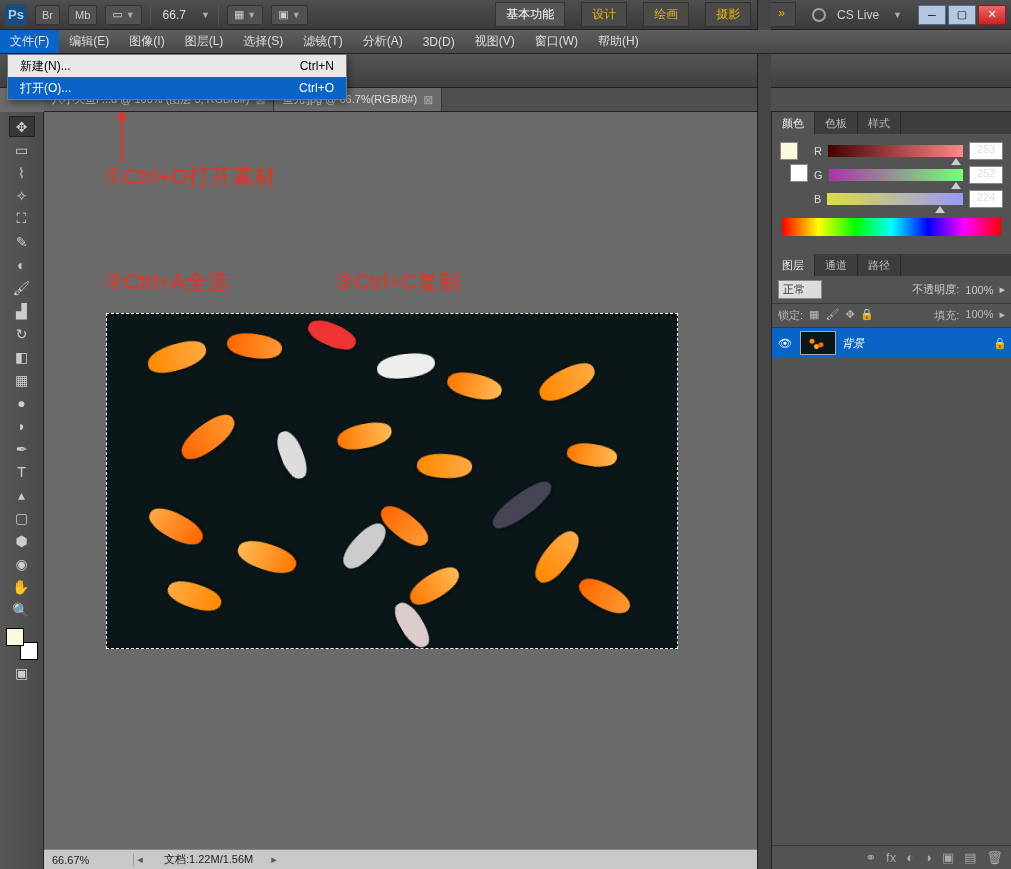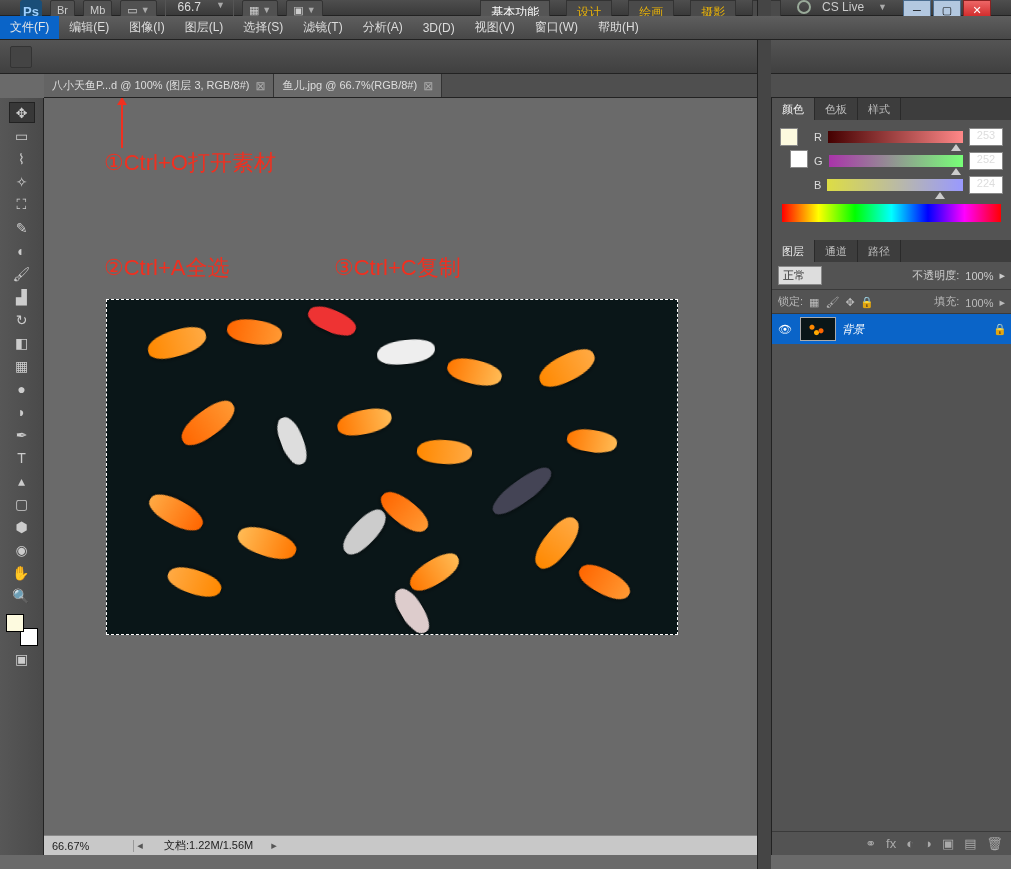--- a/index.html
+++ b/index.html
@@ -1,17 +1,17 @@
 <!DOCTYPE html>
 <html><head>
 <meta charset="utf-8">
 <style>
 *{margin:0;padding:0;box-sizing:border-box;font-family:"Microsoft YaHei",sans-serif;user-select:none}
 body{width:1011px;height:869px;background:#6a6a6a;overflow:hidden;font-size:12px}
-.topbar{height:16px;background:linear-gradient(#4e4e4e,#3a3a3a);display:flex;align-items:flex-start;padding:0 20px;gap:8px;border-bottom:1px solid #222}
+.topbar{height:30px;background:linear-gradient(#4e4e4e,#3a3a3a);display:flex;align-items:center;padding:0 5px;gap:8px;border-bottom:1px solid #222}
 .ps-logo{width:22px;height:22px;background:#1a4e78;border-radius:3px;display:flex;align-items:center;justify-content:center;color:#9ed0ff;font-weight:bold;font-size:13px}
 .tb-btn{height:20px;padding:2px 6px;background:#515151;border:1px solid #333;border-radius:2px;color:#ccc;display:flex;align-items:center;font-size:11px}
 .tb-sep{width:1px;height:20px;background:#555}
 .zoom-val{color:#ddd;padding:0 4px}
 .chev{color:#aaa;font-size:9px;margin-left:3px}
 .workspace-tabs{margin-left:auto;display:flex;gap:16px}
 .ws-tab{padding:3px 10px;color:#eab308;border:1px solid #333;background:#4a4a4a}
 .ws-tab.active{background:#555;color:#fff}
 .cslive{display:flex;align-items:center;gap:11px;margin:0 8px;color:#ccc}
 .cs-circle{width:14px;height:14px;border:2px solid #9a9;border-radius:50%}
@@ -58,21 +58,21 @@
 .color-swatch .s1{position:absolute;width:18px;height:18px;background:#fdfadf;border:1px solid #888;top:0;left:0}
 .color-swatch .s2{position:absolute;width:18px;height:18px;background:#fff;border:1px solid #888;bottom:0;right:0}
 .slider{flex:1;height:12px;position:relative;background:linear-gradient(90deg,#400,#f88)}
 .sl-g{background:linear-gradient(90deg,#a3a,#7f7)}
 .sl-b{background:linear-gradient(90deg,#dd4,#99f)}
 .slider .thumb{position:absolute;right:2px;top:8px;width:0;height:0;border:5px solid transparent;border-bottom:7px solid #ccc}
 .num-input{width:34px;height:18px;background:#fff;border:1px solid #888;text-align:center;font-size:11px}
 .spectrum{height:18px;margin:4px 2px;background:linear-gradient(90deg,#f00,#ff0,#0f0,#0ff,#00f,#f0f,#f00)}
 .layer-opts{display:flex;align-items:center;gap:6px;padding:4px 6px;font-size:11px;color:#ccc;border-bottom:1px solid #3a3a3a}
 .select{background:#ddd;color:#333;padding:1px 16px 1px 4px;border:1px solid #888}
-.lock-row{display:flex;align-items:flex-end;gap:6px;padding:4px 6px;font-size:11px;color:#bbb;border-bottom:1px solid #3a3a3a}
+.lock-row{display:flex;align-items:flex-start;gap:6px;padding:4px 6px;font-size:11px;color:#bbb;border-bottom:1px solid #3a3a3a}
 .layer-list{flex:1;background:#535353}
 .layer-row{height:30px;background:#0a64c8;display:flex;align-items:center;padding:0 4px;gap:6px;color:#fff;font-size:11px}
 .eye{width:18px;height:18px;display:flex;align-items:center;justify-content:center}
 .thumb-img{width:36px;height:24px;background:#0a1618;border:1px solid #aaa;position:relative;overflow:hidden}
 .thumb-img::after{content:'';position:absolute;inset:2px;background:radial-gradient(circle at 30% 40%,#f80 2px,transparent 3px),radial-gradient(circle at 60% 60%,#f60 2px,transparent 3px),radial-gradient(circle at 45% 70%,#fa0 2px,transparent 3px)}
 .lock-ico{margin-left:auto}
 .panel-footer{height:24px;border-top:1px solid #3a3a3a;display:flex;align-items:center;justify-content:flex-end;gap:10px;padding:0 8px;color:#aaa;font-size:13px}
 .minipanel{position:absolute;right:240px;top:0;width:14px;background:#454545;border-left:1px solid #222;height:100%}
 </style>
 </head>
@@ -113,20 +113,30 @@
   <div class="menu-item">编辑(E)</div>
   <div class="menu-item">图像(I)</div>
   <div class="menu-item">图层(L)</div>
   <div class="menu-item">选择(S)</div>
   <div class="menu-item">滤镜(T)</div>
   <div class="menu-item">分析(A)</div>
   <div class="menu-item">3D(D)</div>
   <div class="menu-item">视图(V)</div>
   <div class="menu-item">窗口(W)</div>
   <div class="menu-item">帮助(H)</div>
+  <div class="dropdown">
+    <div class="dd-item">
+      <span>新建(N)...</span>
+      <span class="dd-shortcut">Ctrl+N</span>
+    </div>
+    <div class="dd-item hl">
+      <span>打开(O)...</span>
+      <span class="dd-shortcut">Ctrl+O</span>
+    </div>
+  </div>
 </div>
 
 <div class="optbar">
   <div class="opt-ico"></div>
   <div style="flex:1"></div>
 </div>
 
 <div class="tabstrip">
   <div class="doc-tab">
     <span>八小天鱼P...d @ 100% (图层 3, RGB/8#)</span>

